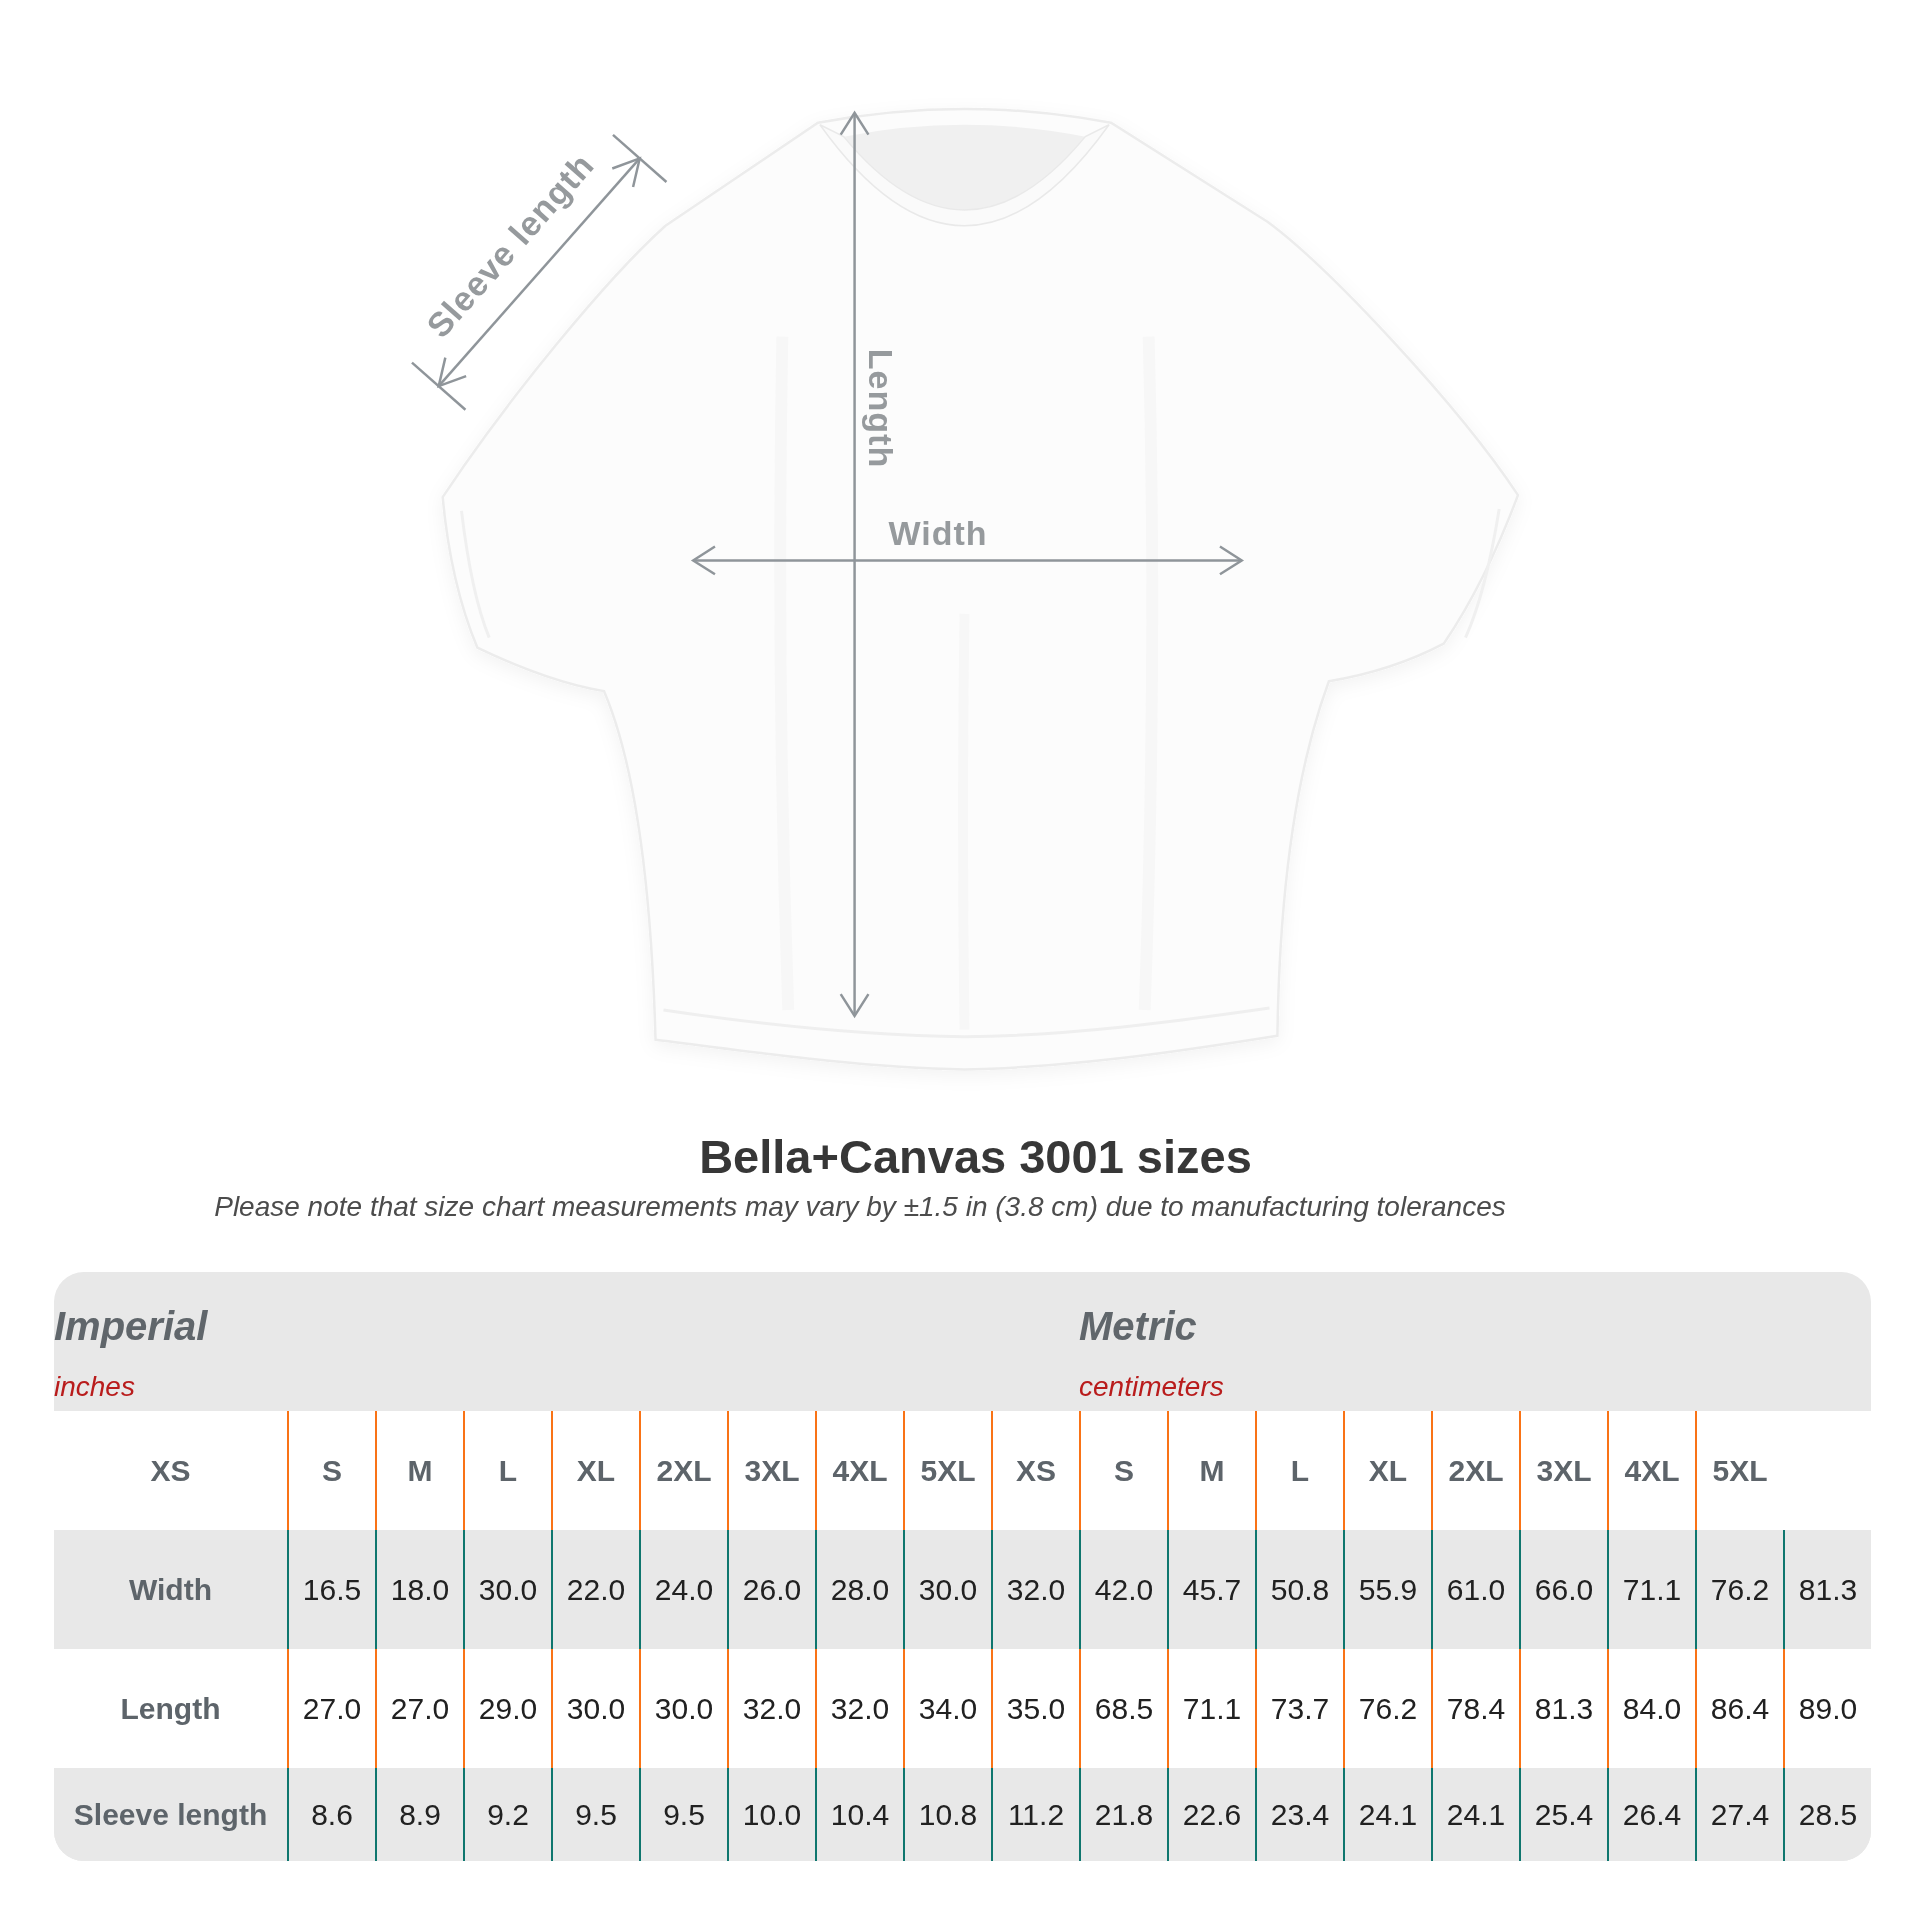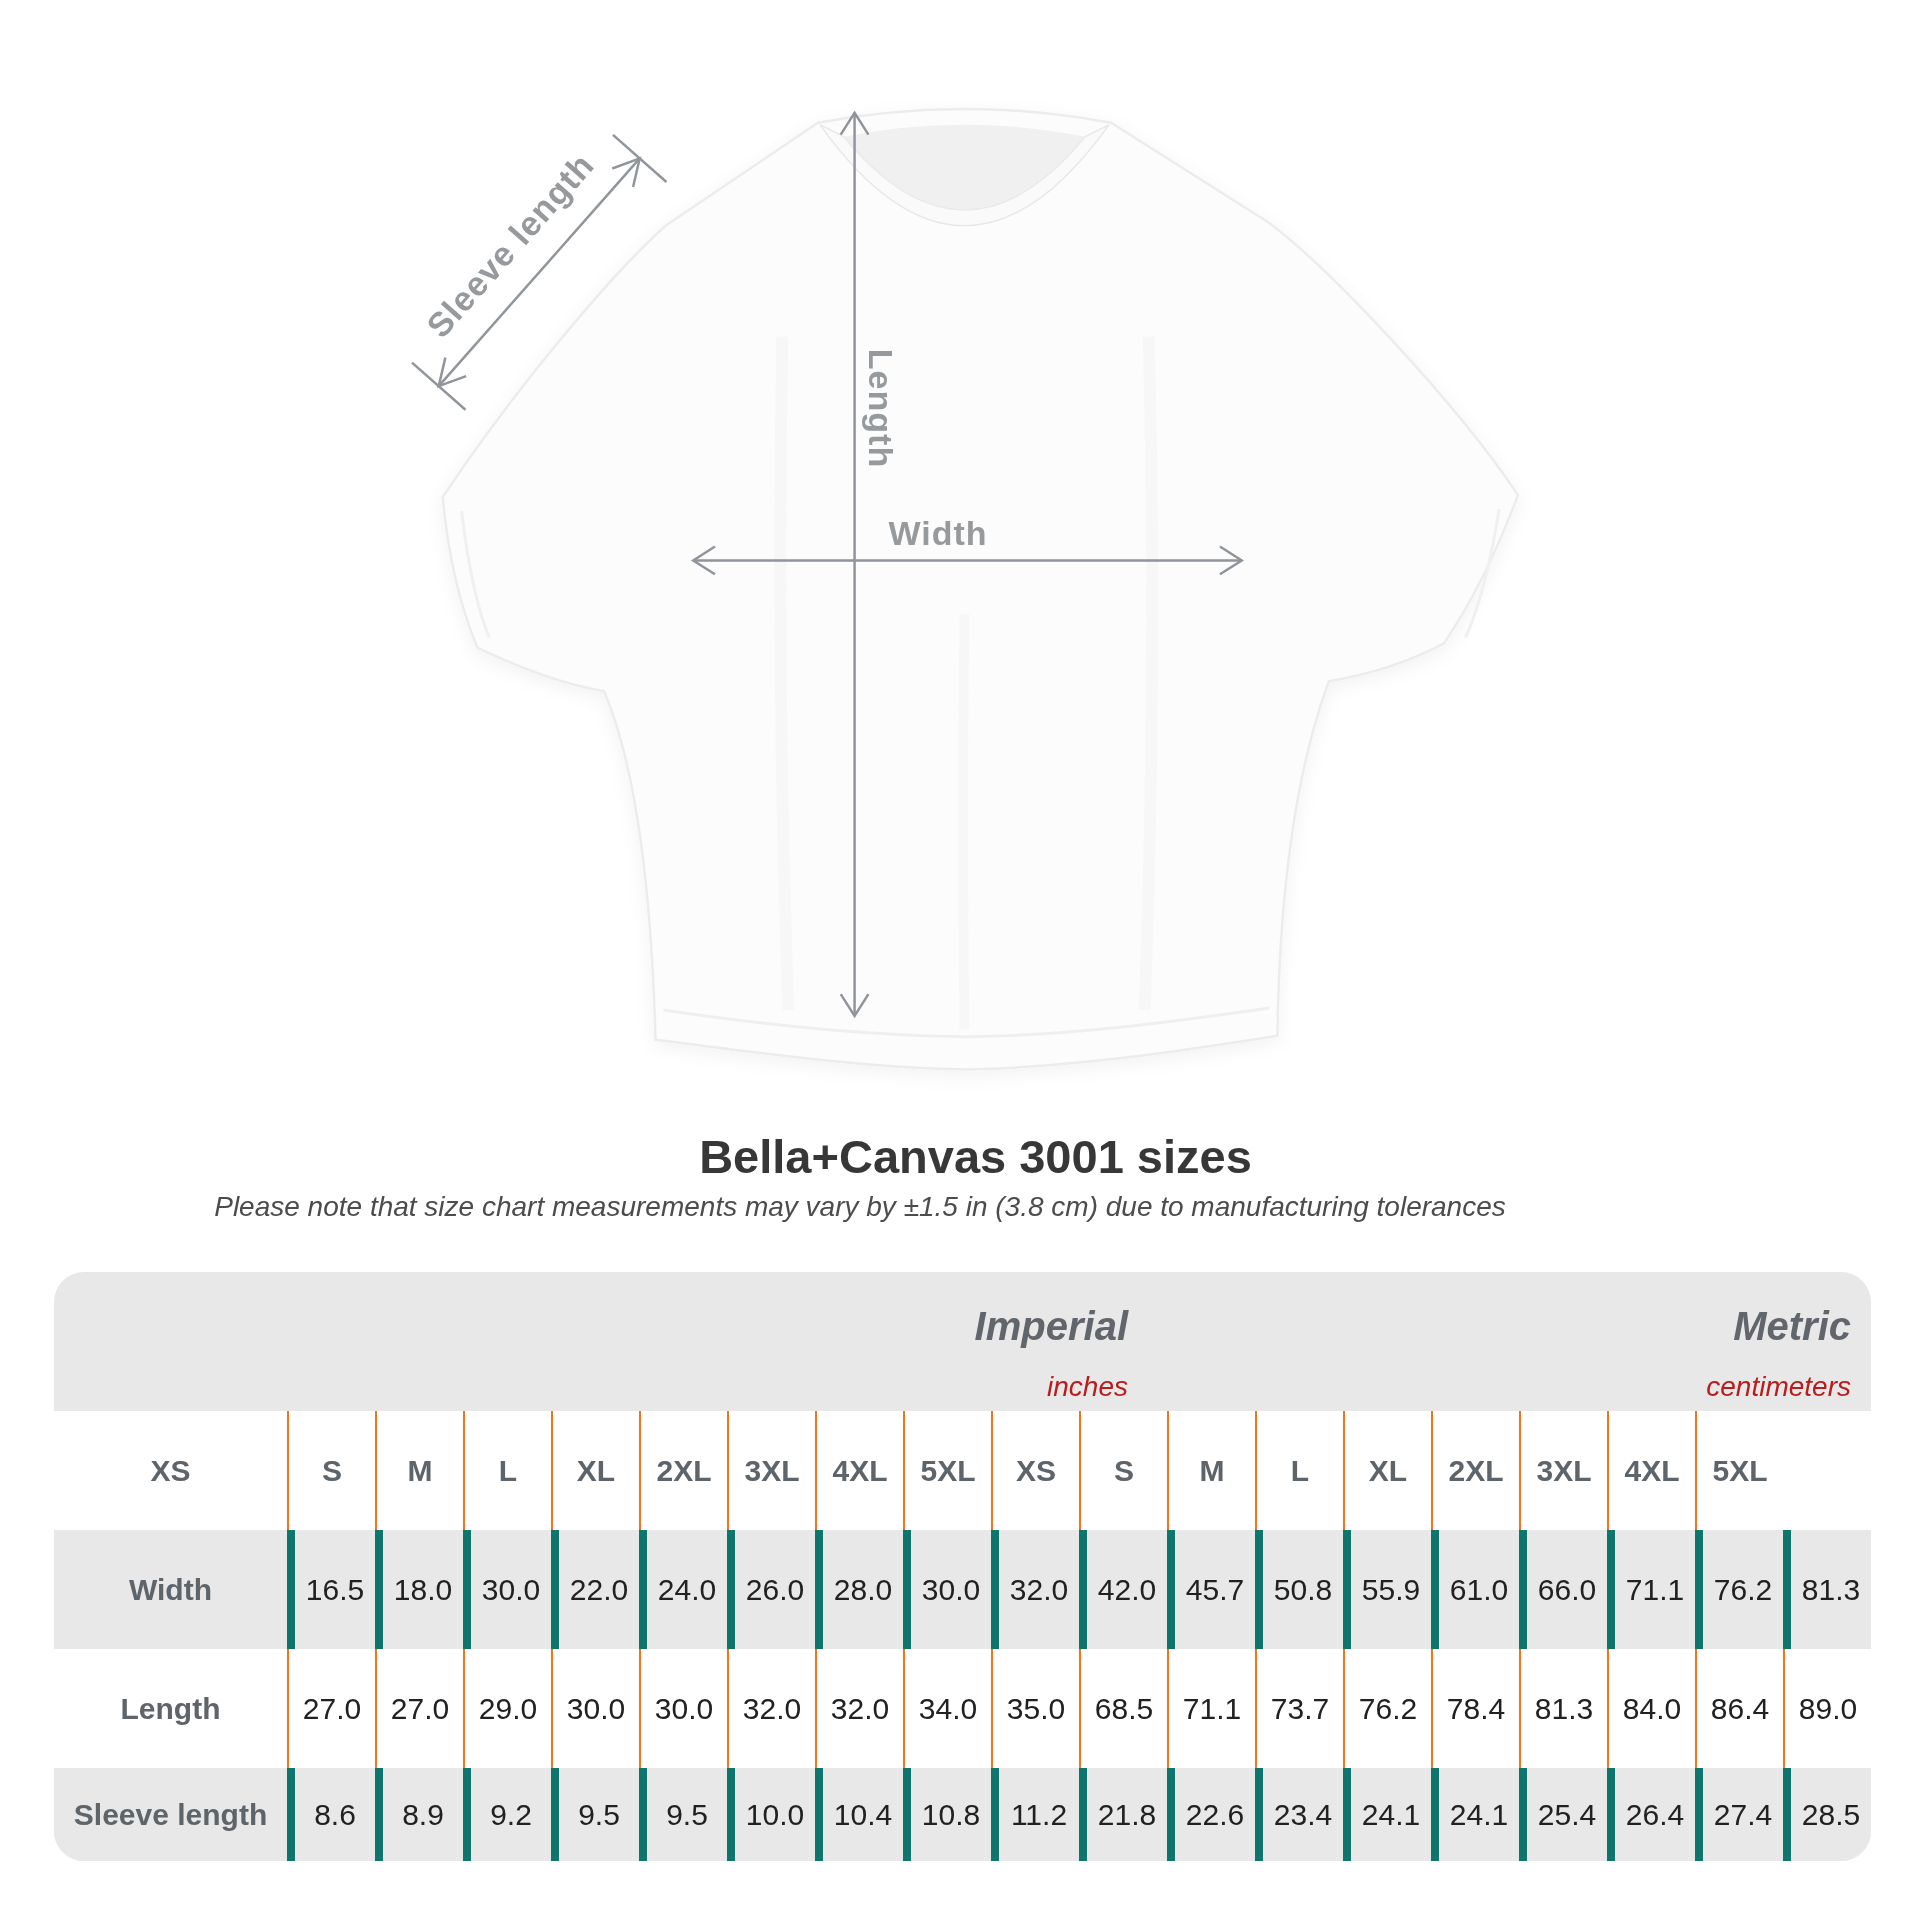--- a/index.html
+++ b/index.html
@@ -13,32 +13,32 @@
   .lbl-length{left:801px;top:389px;width:158px;transform:rotate(90deg);}
   .lbl-width{left:839px;top:514px;width:198px;}
 
   
   .title{position:absolute;left:0;top:1117px;width:1927px;text-align:center;font-size:47px;font-weight:bold;color:#373737;margin:12px;}
   .note{position:absolute;left:0;top:1191px;width:1720px;text-align:center;font-size:28px;font-style:italic;color:#4c4c4c;margin:0;}
 
   
   .sizetable{position:absolute;left:54px;top:1272px;width:1817px;height:589px;background:#e8e8e8;border-radius:30px;overflow:hidden;}
   .unit-band{position:relative;height:139px;}
-  .unit-group{position:absolute;top:0;text-align:right;}
+  .unit-group{position:absolute;top:0;text-align:left;}
   .unit-group.imperial{left:0;width:1074px;}
   .unit-group.metric{left:1025px;width:772px;}
   .g-name{font-size:40px;font-weight:bold;font-style:italic;color:#60666b;margin-top:32px;}
   .g-unit{font-size:28px;font-style:italic;color:#b91c1c;margin-top:22px;}
   .trow{display:grid;grid-template-columns:233px repeat(18,1fr);}
   .trow.h120{height:119px;}
   .trow.h95{height:94px;}
   .trow.white{background:#ffffff;}
   .trow.gray{background:#e8e8e8;}
   .trow.white > .cell + .cell{border-left:2px solid #f97316;}
-  .trow.gray  > .cell + .cell{border-left:8px solid #0f766e;}
+  .trow.gray  > .cell + .cell{border-left:2px solid #0f766e;}
   .cell{display:flex;align-items:center;justify-content:center;font-size:30px;color:#212121;}
   .cell.rlabel,.cell.shead{font-weight:bold;color:#5d646a;}
 </style>
 </head>
 <body>
 
 <div class="stage">
 
   <svg class="shirt-svg" width="1927" height="1109" viewBox="0 0 1946 1120">
     <defs>

